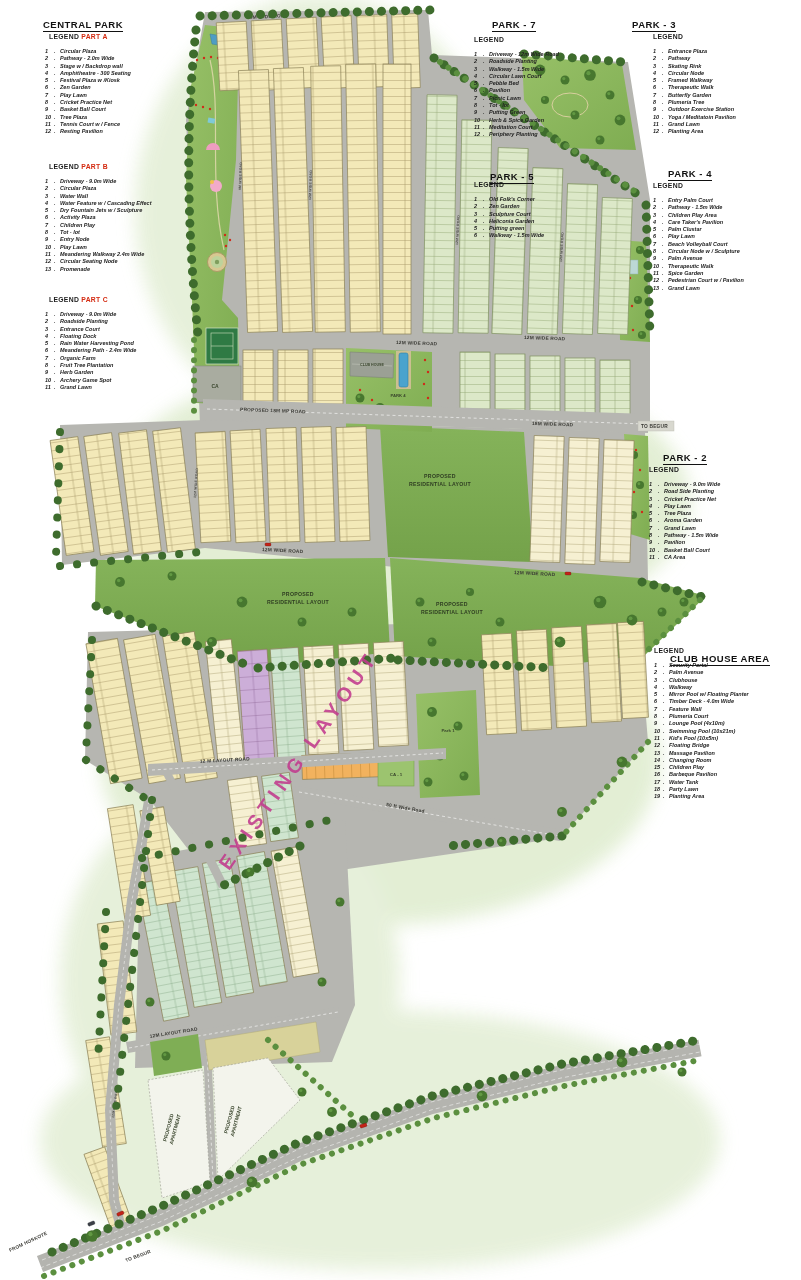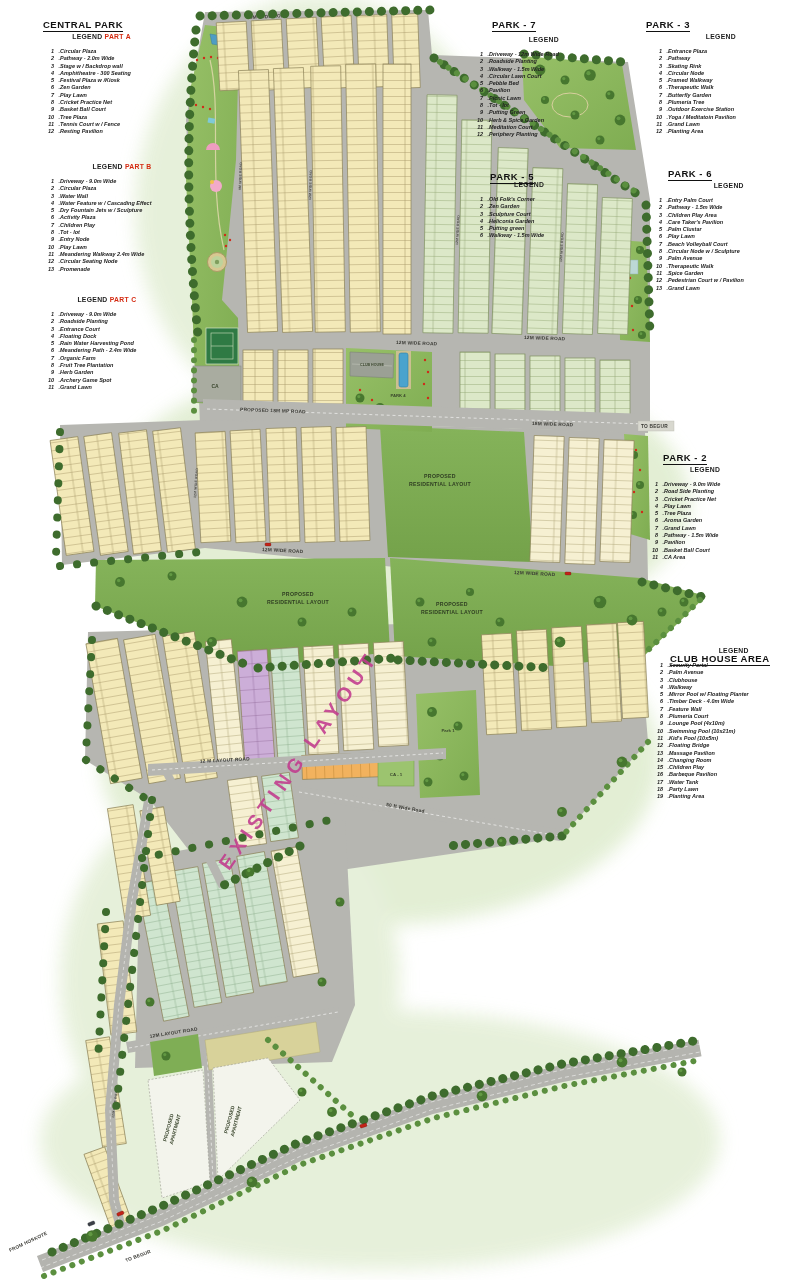--- a/index.html
+++ b/index.html
@@ -1,19 +1,19 @@
 <!DOCTYPE html>
 <html><head>
 <meta charset="utf-8">
 <style>
   html,body{margin:0;padding:0;background:#fff;}
   #page{position:relative;width:801px;height:1280px;background:#ffffff;overflow:hidden;
         font-family:"Liberation Sans",sans-serif;}
   #map-svg{position:absolute;left:0;top:0;z-index:1;}
-  .lg{position:absolute;z-index:2;color:#1b1b1b;text-align:right;}
+  .lg{position:absolute;z-index:2;color:#1b1b1b;}
   .lg-title{font-size:9.5px;font-weight:bold;letter-spacing:.5px;color:#111;
             border-bottom:1.5px solid #111;padding-bottom:1px;display:inline-block;white-space:nowrap;}
   .lg-head{font-size:6.8px;font-weight:bold;letter-spacing:.3px;white-space:nowrap;}
   .lg-head .red{color:#d42a10;}
   .lg-items{margin-top:8px;}
   .lg-row{display:flex;font-size:5.5px;font-weight:bold;font-style:italic;line-height:7.3px;color:#222;white-space:nowrap;}
   .lg-row .n{width:9px;flex:none;}
   .lg-row .d{width:6px;flex:none;}
   
   .roadbg{fill:#b6b6b1;}
@@ -744,21 +744,21 @@
           <span class="t">Putting green</span>
         </div>
         <div class="lg-row">
           <span class="n">6</span>
           <span class="d">.</span>
           <span class="t">Walkway - 1.5m Wide</span>
         </div>
       </div>
 </div>
 
-<div class="lg" style="left:646px;top:14px">
+<div class="lg" style="left:632px;top:14px">
   <span class="lg-title">PARK - 3</span>
 </div>
 <div class="lg" style="left:653px;top:33px">
   <div class="lg-head"><span>LEGEND</span></div>
   <div class="lg-items">
 
   <div class="lg-row">
           <span class="n">1</span>
           <span class="d">.</span>
           <span class="t">Entrance Plaza</span>
@@ -815,21 +815,21 @@
         </div>
         <div class="lg-row">
           <span class="n">12</span>
           <span class="d">.</span>
           <span class="t">Planting Area</span>
         </div>
       </div>
 </div>
 
 <div class="lg" style="left:668px;top:163px">
-  <span class="lg-title">PARK - 6</span>
+  <span class="lg-title">PARK - 4</span>
 </div>
 <div class="lg" style="left:653px;top:182px">
   <div class="lg-head"><span>LEGEND</span></div>
   <div class="lg-items">
 
   <div class="lg-row">
           <span class="n">1</span>
           <span class="d">.</span>
           <span class="t">Entry Palm Court</span>
         </div>

